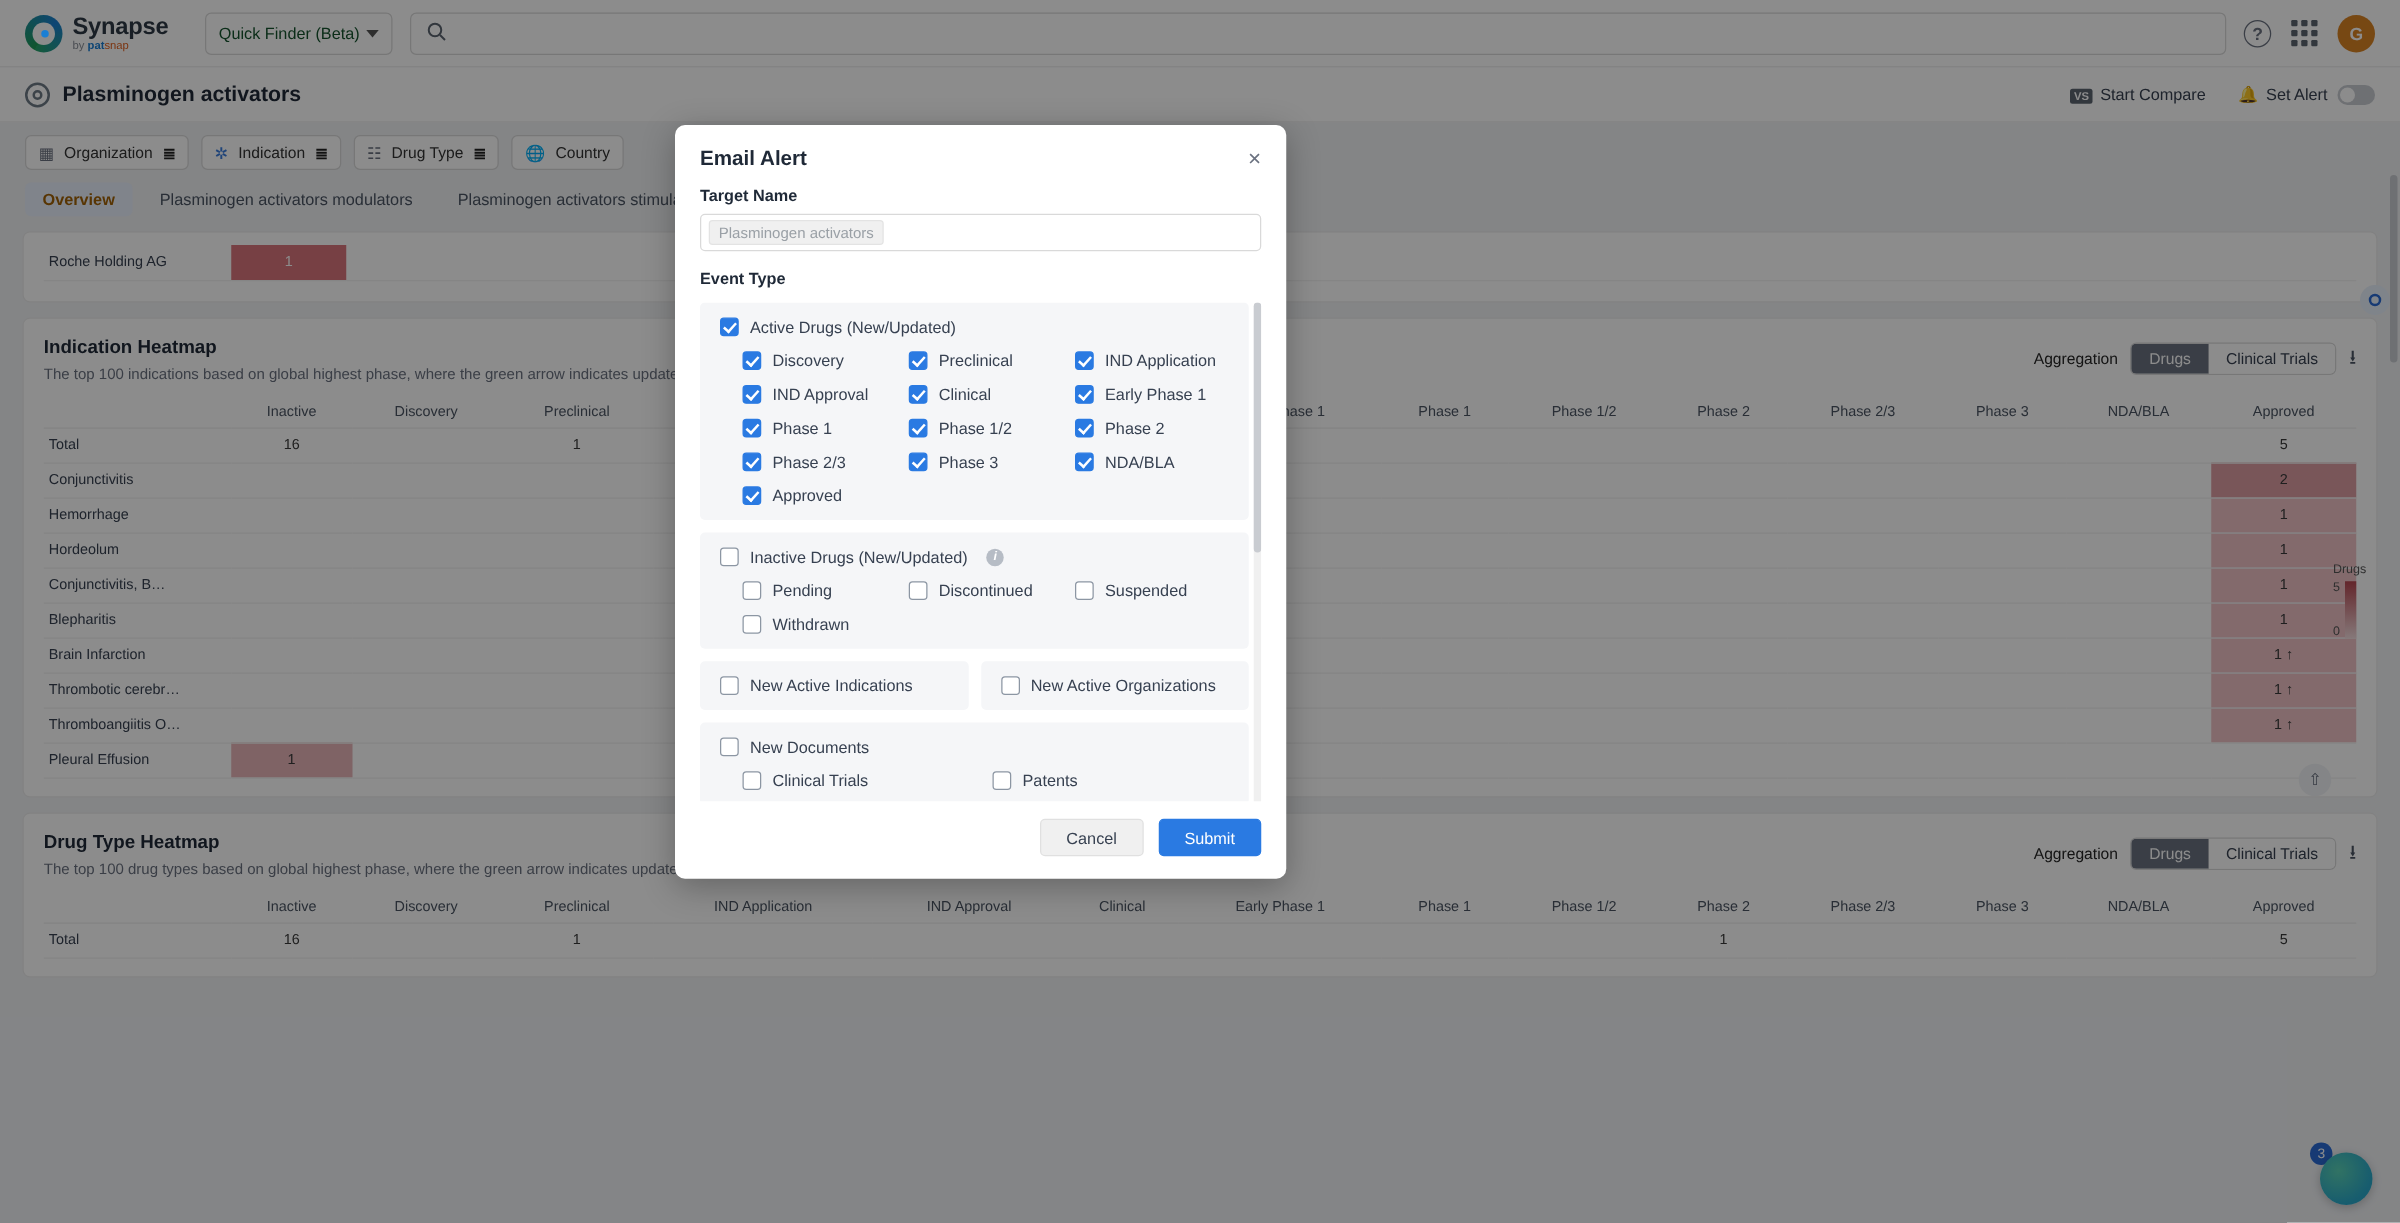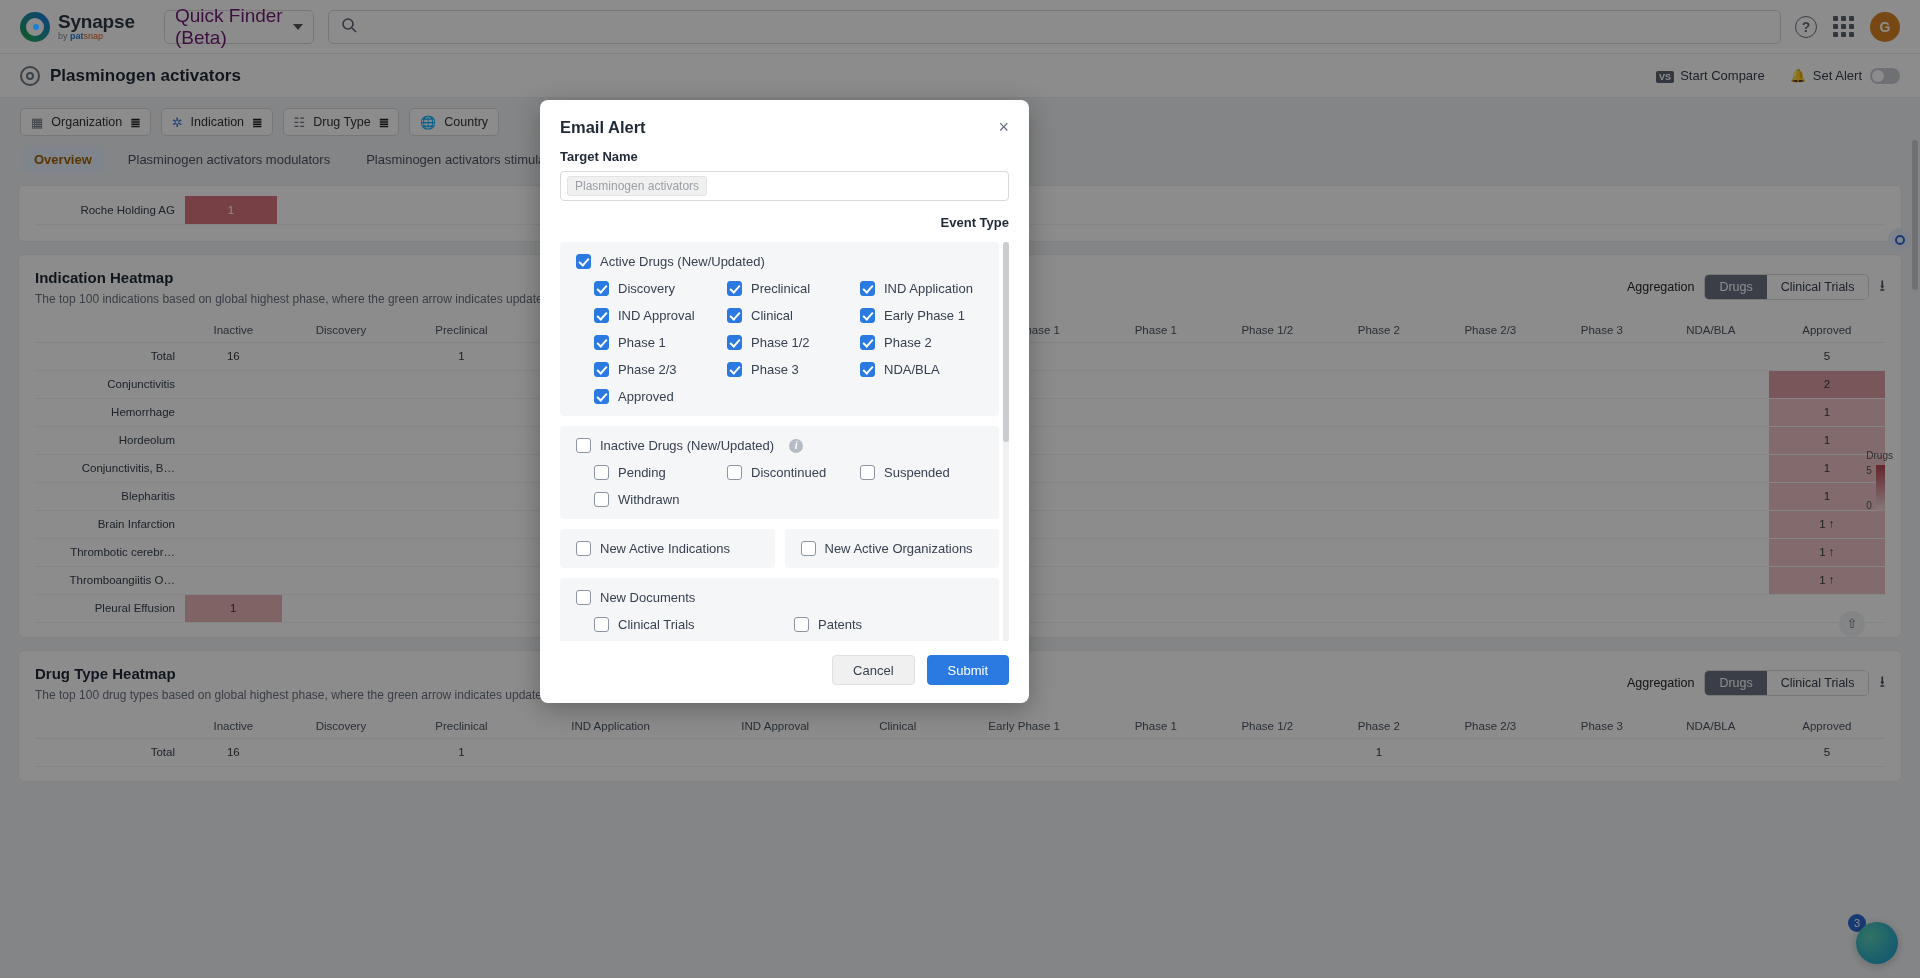--- a/index.html
+++ b/index.html
@@ -35,21 +35,21 @@
   }
   .logo-text { line-height: 1.05; }
   .logo-title { font-size: 19px; font-weight: 700; color: #2f3a45; letter-spacing: -.2px;}
   .logo-sub { font-size: 9px; color: #8a8f98; }
   .logo-sub b { color: #1b7fd4; }
   .logo-sub i { color: #e0601f; font-style: normal; }
 
   .finder {
     width: 150px; height: 34px; border: 1px solid #d9d9d9; border-radius: 5px;
     display: flex; align-items: center; justify-content: space-between;
-    padding: 0 10px; background: #fff; font-size: 19px; color: #701a75;
+    padding: 0 10px; background: #fff; font-size: 13px; color: #14532d;
   }
   .caret { width: 0; height: 0; border-left: 5px solid transparent;
            border-right: 5px solid transparent; border-top: 6px solid #555; }
 
   .searchbox {
     flex: 1; height: 34px; border: 1px solid #d9d9d9; border-radius: 5px;
     display: flex; align-items: center; padding: 0 12px; background: #fff;
   }
   .searchbox input {
     flex: 1; border: 0; outline: 0; font-size: 13px; color: #333;
@@ -113,21 +113,21 @@
   .seg { display:flex; border:1px solid #d9d9d9; border-radius:5px; overflow:hidden; }
   .seg div { padding: 5px 14px; font-size:12.5px; color:#374151; background:#fff;}
   .seg div.on { background:#6b7280; color:#fff; }
   .dl-icon { color:#4b5563; font-size:16px; }
 
   .hm { width: 100%; border-collapse: collapse; margin-top: 12px; font-size: 11.5px; }
   .hm th { font-weight: 400; color: #4b5563; padding: 6px 4px; text-align:center;
            border-bottom: 1px solid #eee; }
   .hm td { padding: 6px 4px; text-align:center; border-bottom: 1px solid #f2f2f2;
            color:#374151; height: 28px; }
-  .hm td.rowlab { text-align: right; padding-right: 10px; color:#374151; width: 150px;}
+  .hm td.rowlab { text-align: left; padding-right: 10px; color:#374151; width: 150px;}
   .legend { position:absolute; right: 20px; top: 0; font-size:10px; color:#555; }
 
   .scroll-top { position:absolute; right: 36px; bottom: 0; width: 26px;height:26px;
                 border-radius:50%; background:#f1f3f6; color:#6b7280;
                 display:flex;align-items:center;justify-content:center; font-size:13px;}
 
   .right-dot { position: absolute; right: 8px; top: 228px; width: 24px; height: 24px;
                border-radius: 50%; background:#e8f0fb; display:flex;
                align-items:center;justify-content:center; }
   .right-dot i { width:10px;height:10px;border-radius:50%;
@@ -598,21 +598,21 @@
     <div class="modal-title">Email Alert</div>
     <div class="modal-close">×</div>
   </div>
 
   <div class="modal-body">
     <div class="field-label">Target Name</div>
     <div class="target-input">
       <span class="tag">Plasminogen activators</span>
     </div>
 
-    <div class="field-label" style="margin-top:14px;text-align:right;">Event Type</div>
+    <div class="field-label" style="margin-top:14px;">Event Type</div>
 
     <div class="scrollarea">
       <div id="groups-host">
           <div class="group">
             <div class="cb-row">
               <span class="cb checked"></span>
               <span>Active Drugs (New/Updated)</span>
             </div>
             <div class="cb-grid">
               <div class="cb-row">

